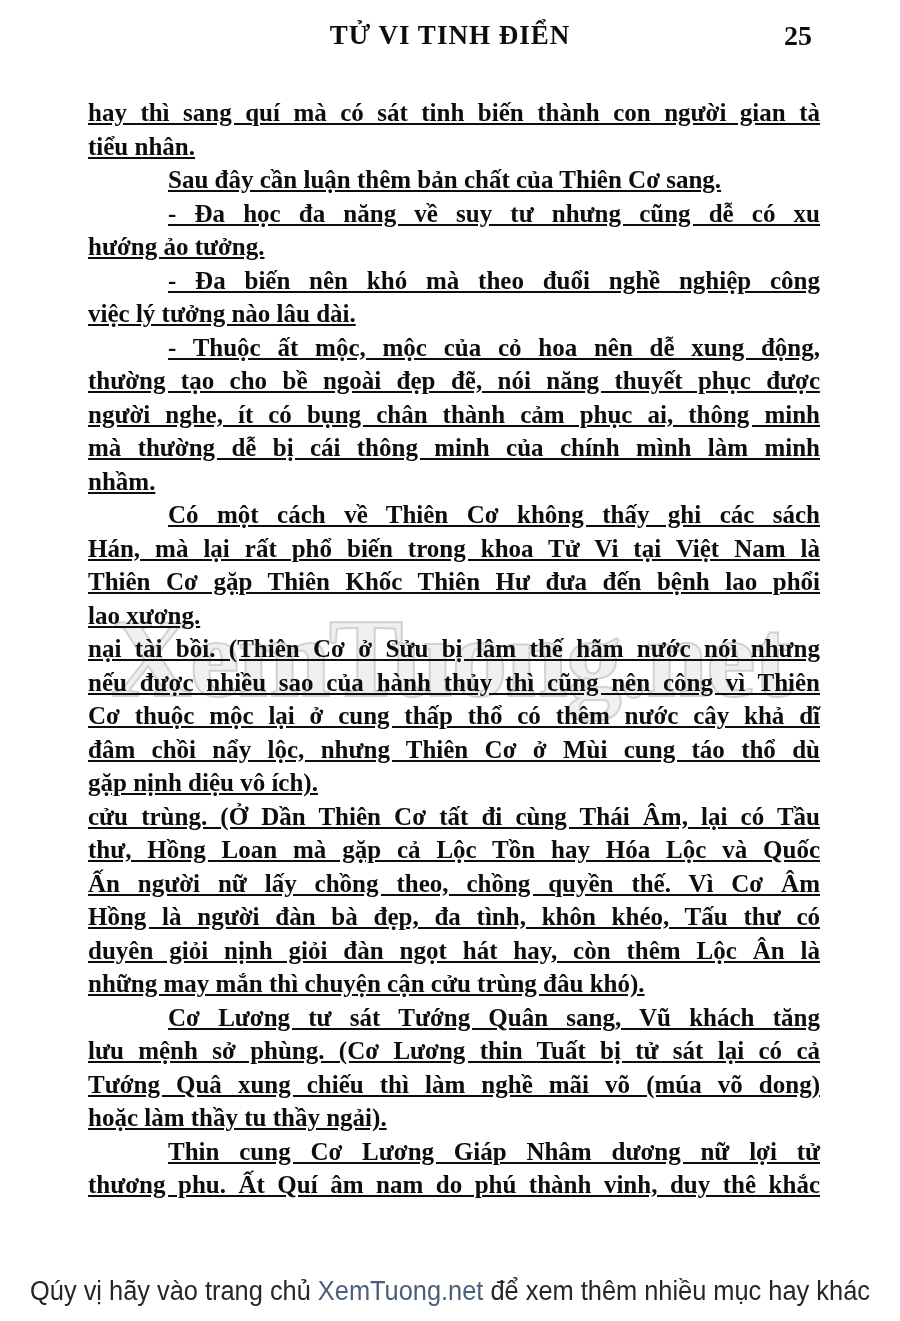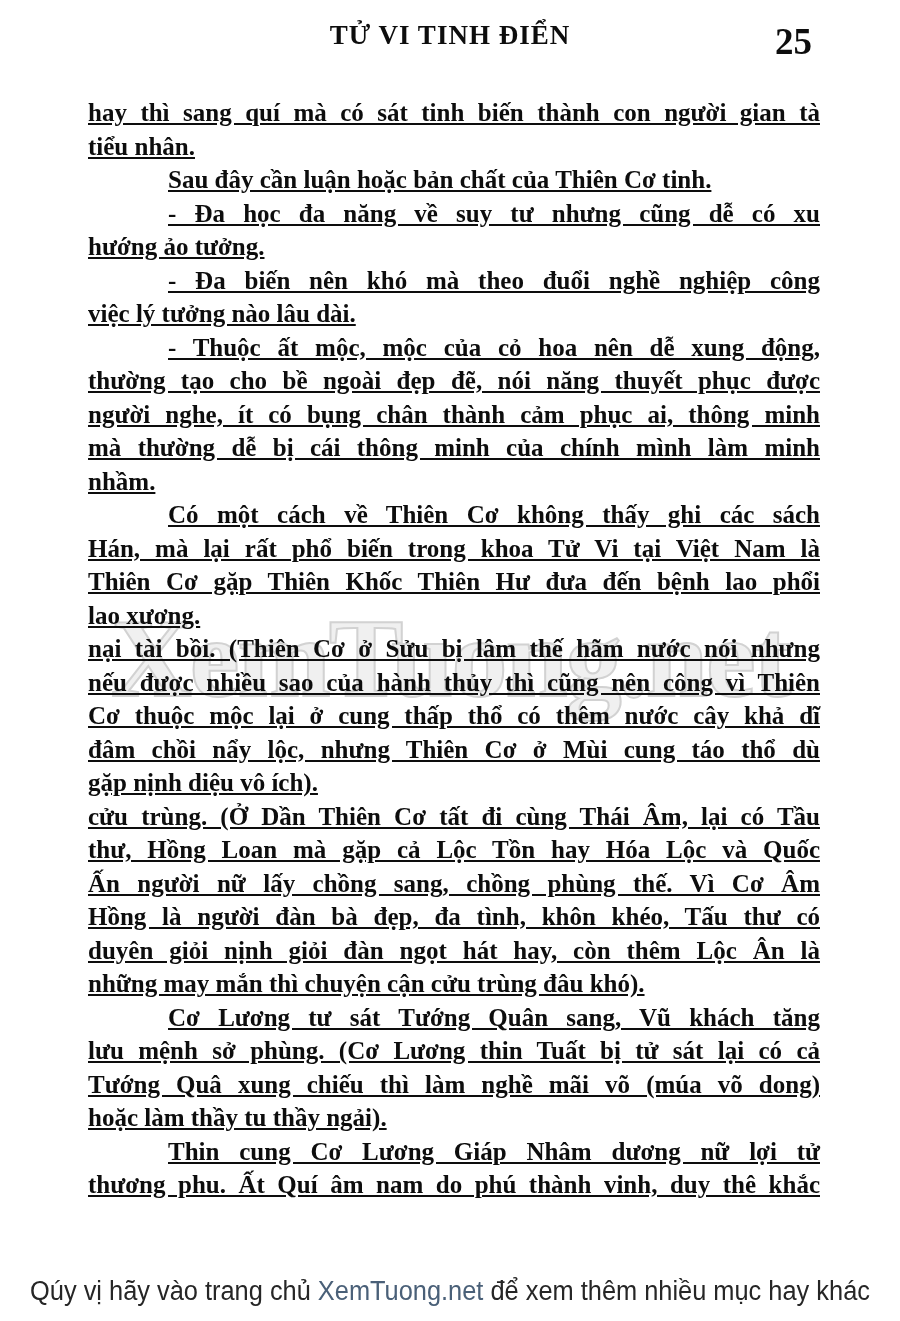--- a/index.html
+++ b/index.html
@@ -32,21 +32,21 @@
     text-align: center;
     font-size: 27px;
     font-weight: 700;
     letter-spacing: 1px;
     white-space: nowrap;
   }
   .page-number {
     position: absolute;
     right: 88px;
     top: 0;
-    font-size: 37px;
+    font-size: 28px;
     font-weight: 700;
   }
 
   
   .watermark {
     position: absolute;
     top: 594px;
     left: 50%;
     transform: translateX(-50%);
     font-family: "Liberation Serif", serif;
@@ -111,42 +111,42 @@
   <div class="header">
     <div class="header-title">TỬ VI TINH ĐIỂN</div>
     <div class="page-number">25</div>
   </div>
 
   <div class="watermark" style="color: rgb(240, 240, 240); -webkit-text-stroke: 2px rgb(210, 210, 210);">XemTuong.net</div>
 
   <div class="body-text">
       <div class="line">hay thì sang quí mà có sát tinh biến thành con người gian tà</div>
       <div class="line end">tiểu nhân.</div>
-      <div class="line indent end">Sau đây cần luận hoặc bản chất của Thiên Cơ tinh.</div>
+      <div class="line indent end">Sau đây cần luận thêm bản chất của Thiên Cơ sang.</div>
       <div class="line indent">- Đa học đa năng về suy tư nhưng cũng dễ có xu</div>
       <div class="line end">hướng ảo tưởng.</div>
       <div class="line indent">- Đa biến nên khó mà theo đuổi nghề nghiệp công</div>
       <div class="line end">việc lý tưởng nào lâu dài.</div>
       <div class="line indent">- Thuộc ất mộc, mộc của cỏ hoa nên dễ xung động,</div>
       <div class="line">thường tạo cho bề ngoài đẹp đẽ, nói năng thuyết phục được</div>
       <div class="line">người nghe, ít có bụng chân thành cảm phục ai, thông minh</div>
       <div class="line">mà thường dễ bị cái thông minh của chính mình làm minh</div>
       <div class="line end">nhầm.</div>
       <div class="line indent">Có một cách về Thiên Cơ không thấy ghi các sách</div>
       <div class="line">Hán, mà lại rất phổ biến trong khoa Tử Vi tại Việt Nam là</div>
       <div class="line">Thiên Cơ gặp Thiên Khốc Thiên Hư đưa đến bệnh lao phổi</div>
       <div class="line end">lao xương.</div>
       <div class="line">nại tài bồi. (Thiên Cơ ở Sửu bị lâm thế hãm nước nói nhưng</div>
       <div class="line">nếu được nhiều sao của hành thủy thì cũng nên công vì Thiên</div>
       <div class="line">Cơ thuộc mộc lại ở cung thấp thổ có thêm nước cây khả dĩ</div>
       <div class="line">đâm chồi nẩy lộc, nhưng Thiên Cơ ở Mùi cung táo thổ dù</div>
       <div class="line end">gặp nịnh diệu vô ích).</div>
       <div class="line">cửu trùng. (Ở Dần Thiên Cơ tất đi cùng Thái Âm, lại có Tầu</div>
       <div class="line">thư, Hồng Loan mà gặp cả Lộc Tồn hay Hóa Lộc và Quốc</div>
-      <div class="line">Ấn người nữ lấy chồng sang, chồng phùng thế. Vì Cơ Âm</div>
+      <div class="line">Ấn người nữ lấy chồng theo, chồng quyền thế. Vì Cơ Âm</div>
       <div class="line">Hồng là người đàn bà đẹp, đa tình, khôn khéo, Tấu thư có</div>
       <div class="line">duyên giỏi nịnh giỏi đàn ngọt hát hay, còn thêm Lộc Ân là</div>
       <div class="line end">những may mắn thì chuyện cận cửu trùng đâu khó).</div>
       <div class="line indent">Cơ Lương tư sát Tướng Quân sang, Vũ khách tăng</div>
       <div class="line">lưu mệnh sở phùng. (Cơ Lương thin Tuất bị tử sát lại có cả</div>
       <div class="line">Tướng Quâ xung chiếu thì làm nghề mãi võ (múa võ dong)</div>
       <div class="line end">hoặc làm thầy tu thầy ngải).</div>
       <div class="line indent">Thin cung Cơ Lương Giáp Nhâm dương nữ lợi tử</div>
       <div class="line">thương phu. Ất Quí âm nam do phú thành vinh, duy thê khắc</div>
     </div>

